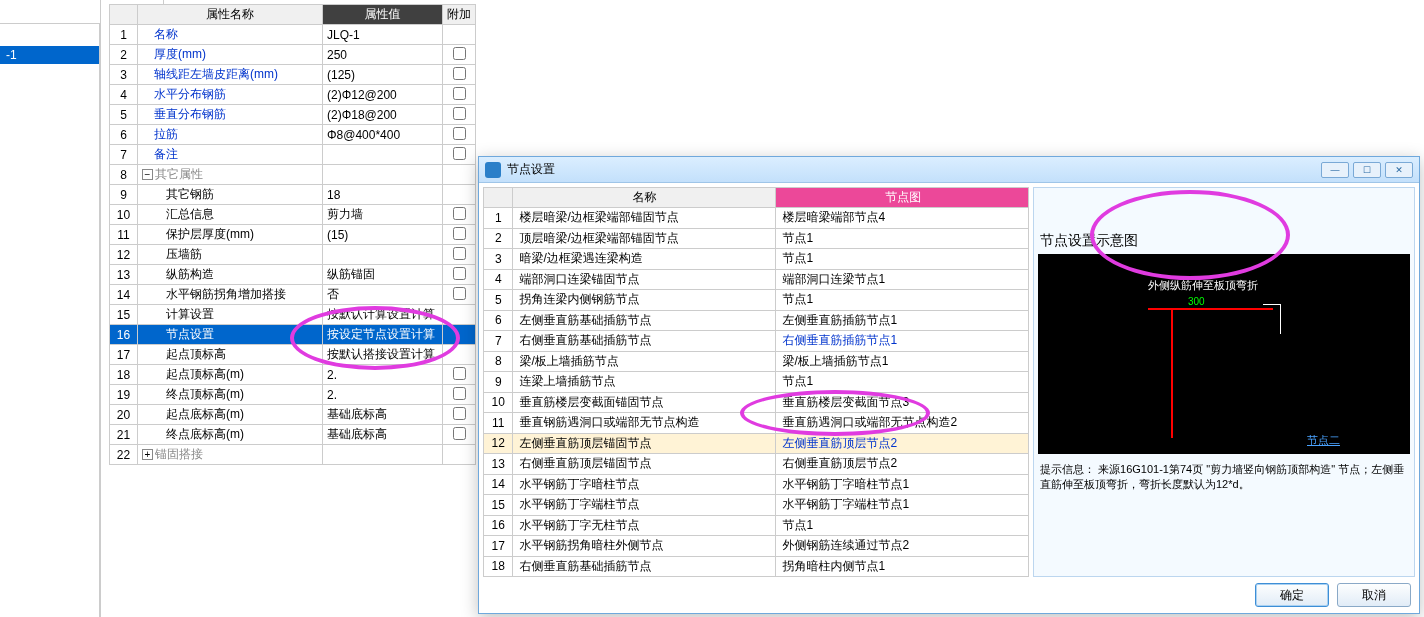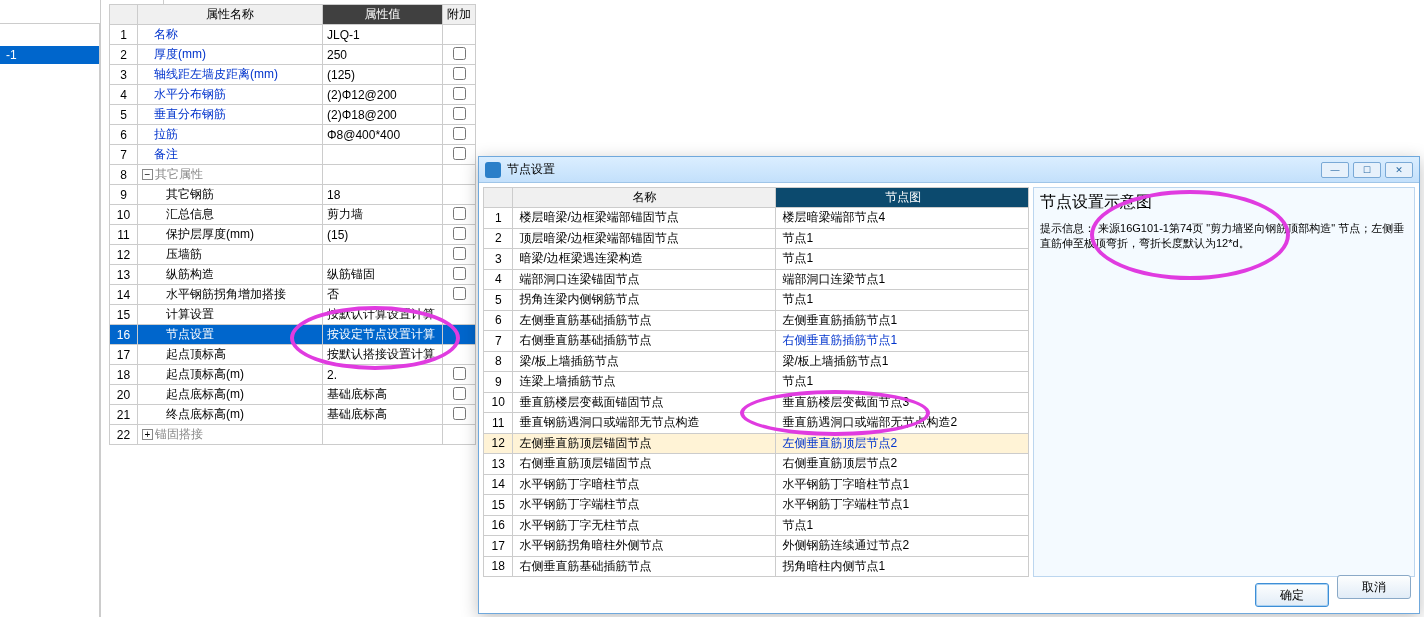--- a/index.html
+++ b/index.html
@@ -152,41 +152,42 @@
     padding: 1px 6px;
     height: 18px;
     text-align: left;
   }
   .node-table th {
     background: #f0f0f0;
     text-align: center;
     font-weight: normal;
   }
   .node-table th.ni-header {
-    background: #0c4a6e;
+    background: #ec4899;
     color: #fff;
     padding-left: 8px;
   }
   .node-table .nnum  { width: 28px; text-align: center; }
   .node-table .nname { width: 250px; }
   .node-table .nimg  { width: 240px; }
   .node-table tr.sel td { background: #fff3d6; }
   .node-table .link-val { color: #0033cc; cursor: pointer; }
 
   .preview {
     flex: 1;
     border: 1px solid #bcd6ef;
     background: #f4faff;
     padding: 2px;
     display: flex;
     flex-direction: column;
   }
   .preview-title {
-    font-size: 16px;
+    font-size: 14px;
     padding: 2px 4px;
+    margin-top: 40px;
   }
   .preview-canvas {
     flex: 0 0 200px;
     background: #000;
     position: relative;
     margin: 2px;
   }
   .pc-text {
     position: absolute;
     color: #fff;
@@ -211,21 +212,20 @@
     height: 24px;
     border: 1px solid #8aa9c7;
     background: linear-gradient(#fdfefe, #e1ecf7);
     border-radius: 3px;
     cursor: pointer;
     font-size: 12px;
   }
   .dlg-btn.primary {
     border: 1px solid #3d8ed6;
     box-shadow: 0 0 0 1px #a9d1f2 inset;
-    margin-top: 8px;
   }
 
   
   .annot {
     position: absolute;
     border: 4px solid #e03be0;
     border-radius: 50%;
     pointer-events: none;
   }
 </style>
@@ -359,20 +359,26 @@
           <td class="value">按默认搭接设置计算</td>
           <td class="extra"></td>
         </tr>
         <tr>
           <td class="num">18</td>
           <td class="name indent2">起点顶标高(m)</td>
           <td class="value">2.</td>
           <td class="extra"><input type="checkbox" style=""></td>
         </tr>
         <tr>
+          <td class="num">19</td>
+          <td class="name indent2">终点顶标高(m)</td>
+          <td class="value">2.</td>
+          <td class="extra"><input type="checkbox" style=""></td>
+        </tr>
+        <tr>
           <td class="num">20</td>
           <td class="name indent2">起点底标高(m)</td>
           <td class="value">基础底标高</td>
           <td class="extra"><input type="checkbox" style=""></td>
         </tr>
         <tr>
           <td class="num">21</td>
           <td class="name indent2">终点底标高(m)</td>
           <td class="value">基础底标高</td>
           <td class="extra"><input type="checkbox" style=""></td>
@@ -496,20 +502,28 @@
           <tr>
             <td class="nnum">18</td>
             <td class="nname">右侧垂直筋基础插筋节点</td>
             <td class="nimg">拐角暗柱内侧节点1</td>
           </tr>
         </tbody>
     </table>
 
     <div class="preview">
       <div class="preview-title">节点设置示意图</div>
+      <div class="preview-canvas">
+        <span class="pc-text" style="top:24px; left:110px;">外侧纵筋伸至板顶弯折</span>
+        <span class="pc-green" style="top:42px; left:150px;">300</span>
+        <div class="pc-line-h" style="top:54px; left:110px; width:125px;"></div>
+        <div class="pc-line-v" style="top:54px; left:133px; height:130px;"></div>
+        <span class="pc-text" style="bottom:6px; right:70px; color:#4aa3ff; text-decoration:underline;">节点二</span>
+        <div style="position:absolute; top:50px; left:225px; width:18px; height:30px; border-right:1px solid #fff; border-top:1px solid #fff;"></div>
+      </div>
       <div class="preview-note">
         <span>提示信息：</span>
         <span>来源16G101-1第74页 "剪力墙竖向钢筋顶部构造" 节点；左侧垂直筋伸至板顶弯折，弯折长度默认为12*d。</span>
       </div>
     </div>
   </div>
 
   <div class="dlg-footer">
     <button class="dlg-btn primary">确定</button>
     <button class="dlg-btn">取消</button>

